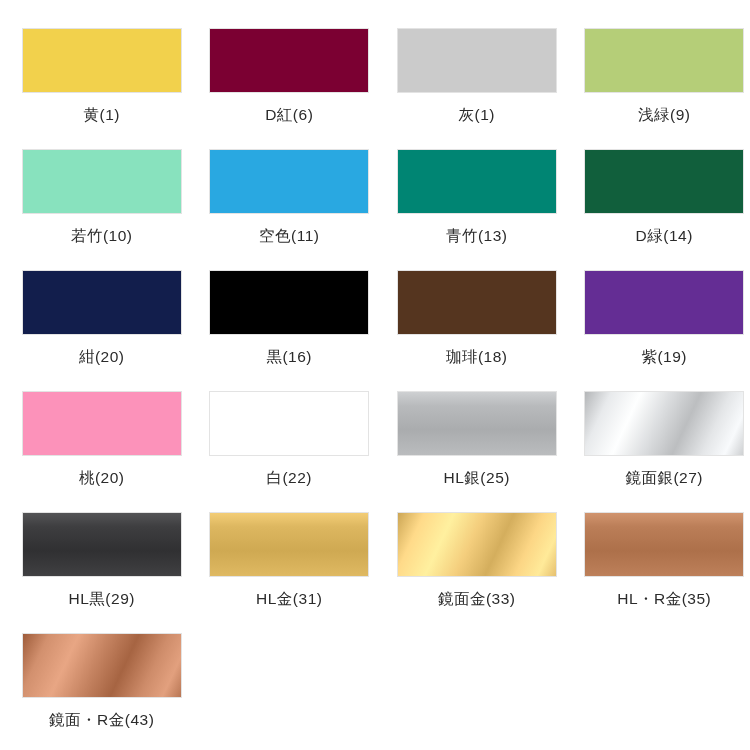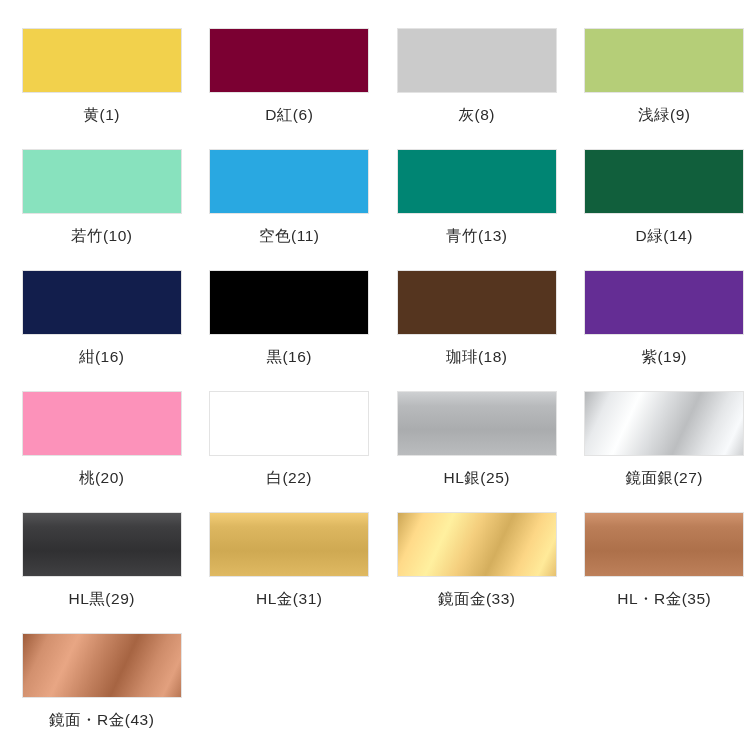--- a/index.html
+++ b/index.html
@@ -66,21 +66,21 @@
     <div class="swatch-cell">
       <div class="swatch-chip">
         <div class="tex" style="background: rgb(123, 0, 50);"></div>
       </div>
       <div class="swatch-label">D紅(6)</div>
     </div>
     <div class="swatch-cell">
       <div class="swatch-chip">
         <div class="tex" style="background: rgb(203, 203, 203);"></div>
       </div>
-      <div class="swatch-label">灰(8)</div>
+      <div class="swatch-label">灰(1)</div>
     </div>
     <div class="swatch-cell">
       <div class="swatch-chip">
         <div class="tex" style="background: rgb(181, 206, 120);"></div>
       </div>
       <div class="swatch-label">浅緑(9)</div>
     </div>
     <div class="swatch-cell">
       <div class="swatch-chip">
         <div class="tex" style="background: rgb(136, 226, 190);"></div>
@@ -102,21 +102,21 @@
     <div class="swatch-cell">
       <div class="swatch-chip">
         <div class="tex" style="background: rgb(17, 95, 60);"></div>
       </div>
       <div class="swatch-label">D緑(14)</div>
     </div>
     <div class="swatch-cell">
       <div class="swatch-chip">
         <div class="tex" style="background: rgb(18, 30, 76);"></div>
       </div>
-      <div class="swatch-label">紺(16)</div>
+      <div class="swatch-label">紺(20)</div>
     </div>
     <div class="swatch-cell">
       <div class="swatch-chip">
         <div class="tex" style="background: rgb(0, 0, 0);"></div>
       </div>
       <div class="swatch-label">黒(16)</div>
     </div>
     <div class="swatch-cell">
       <div class="swatch-chip">
         <div class="tex" style="background: rgb(85, 53, 31);"></div>

